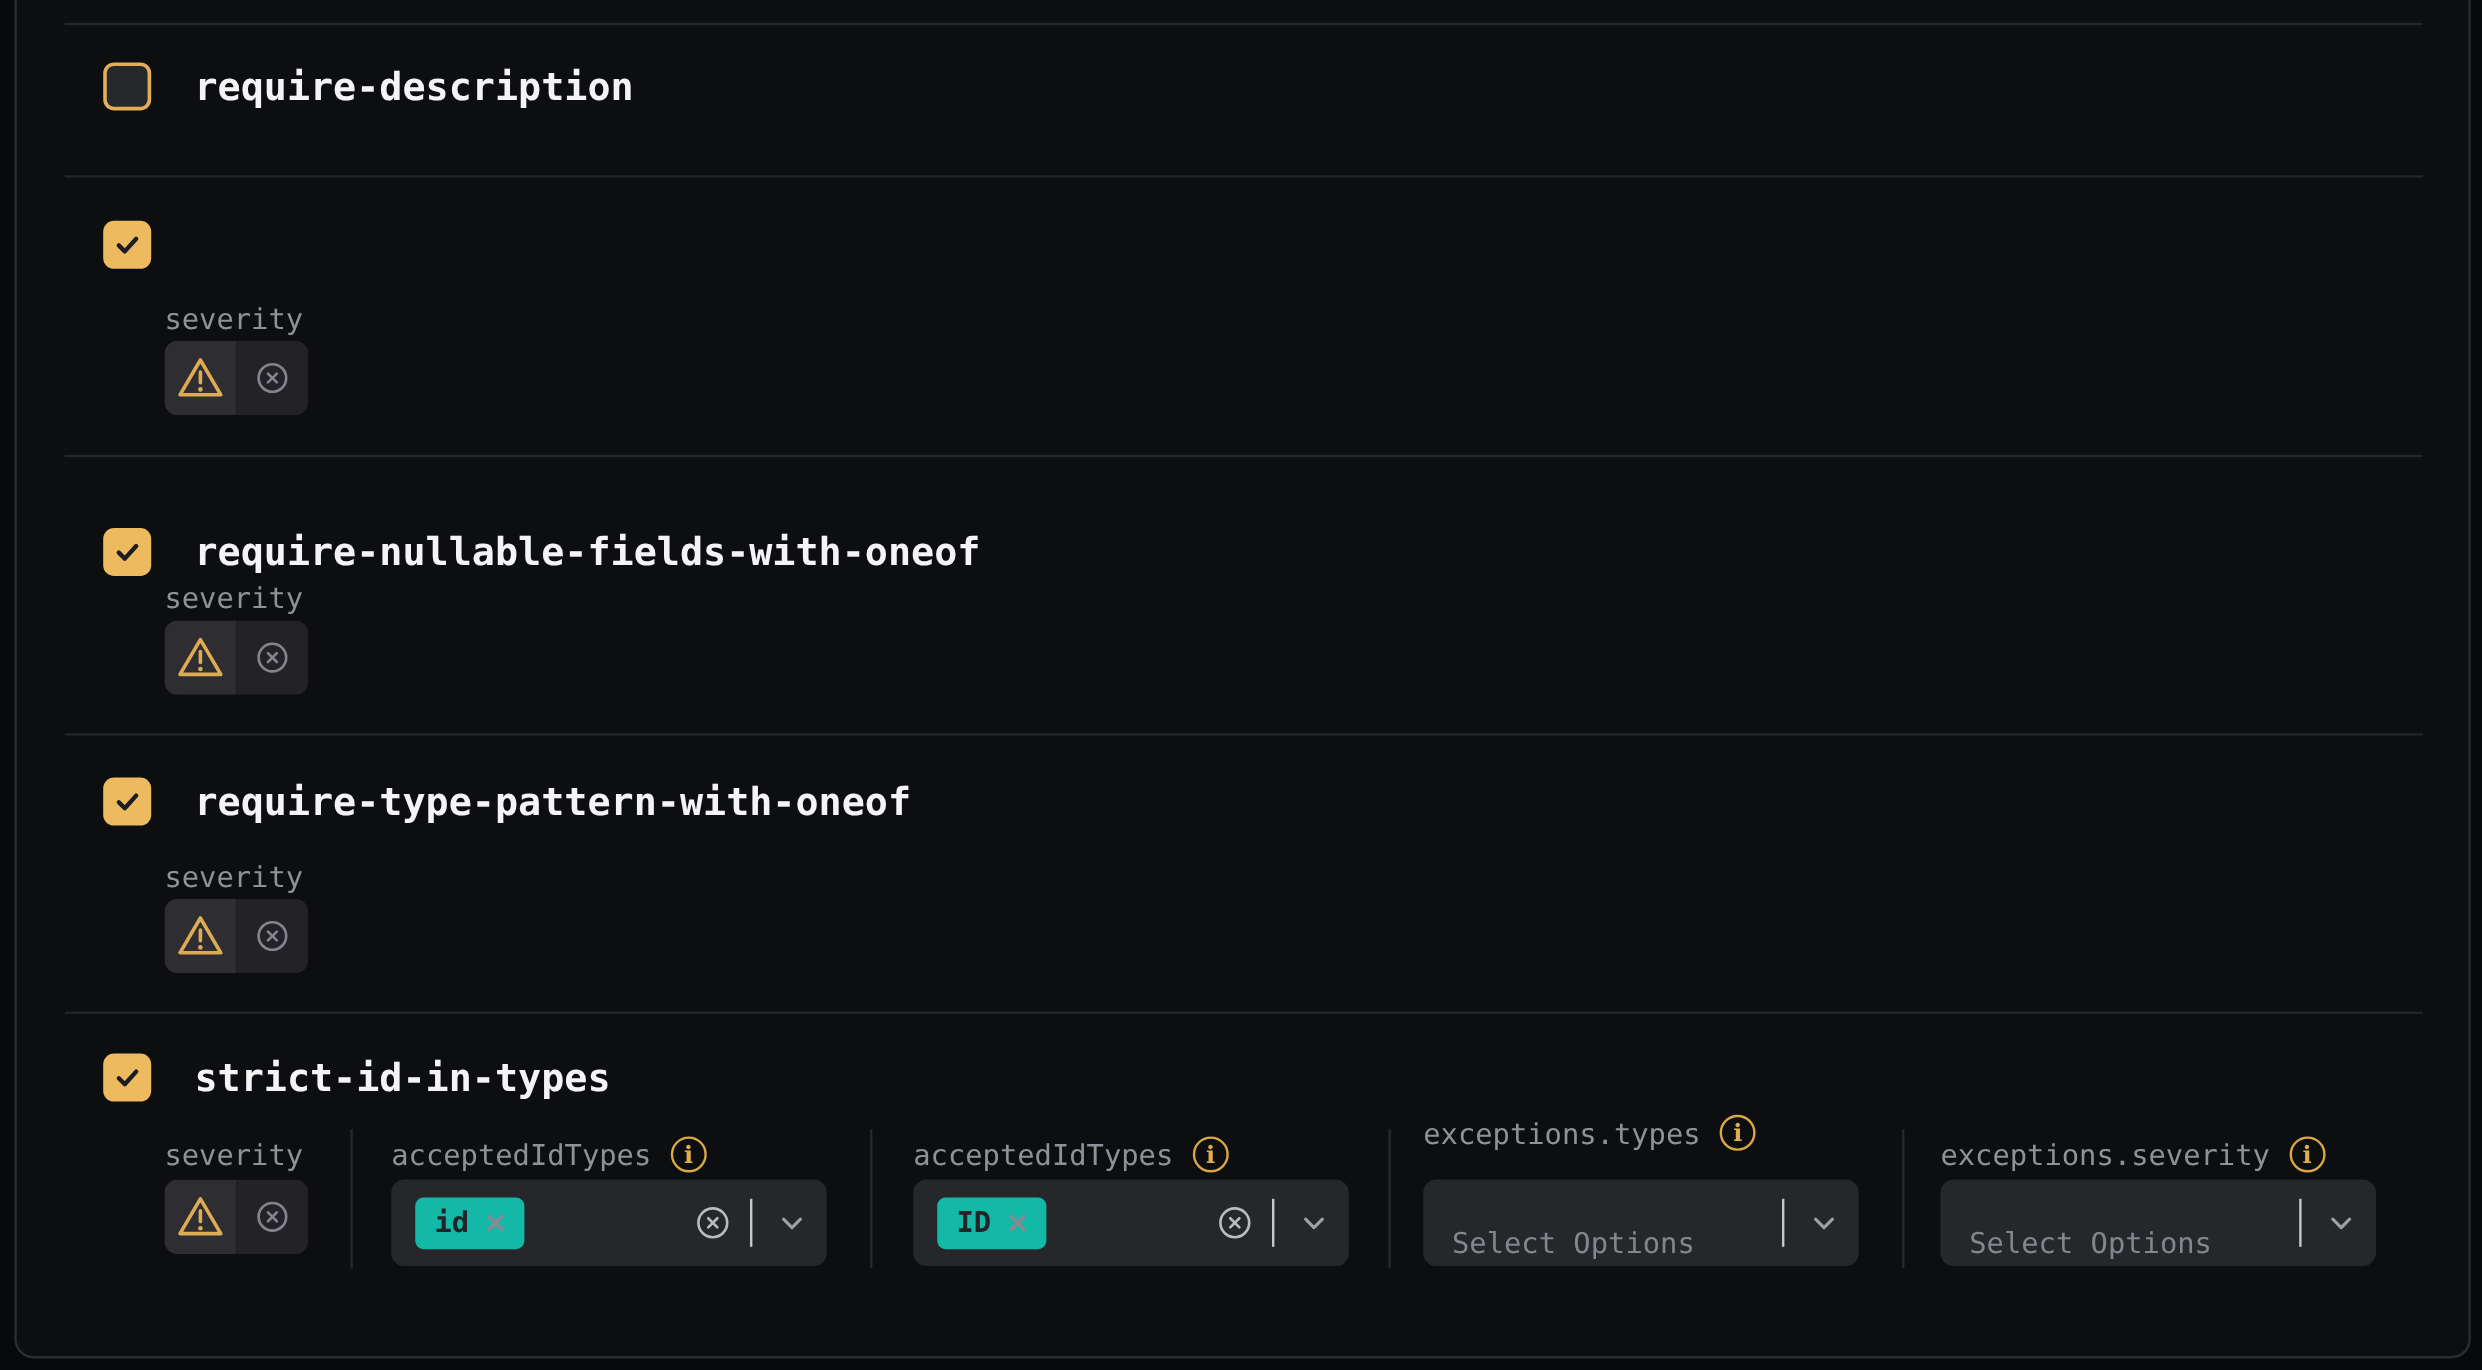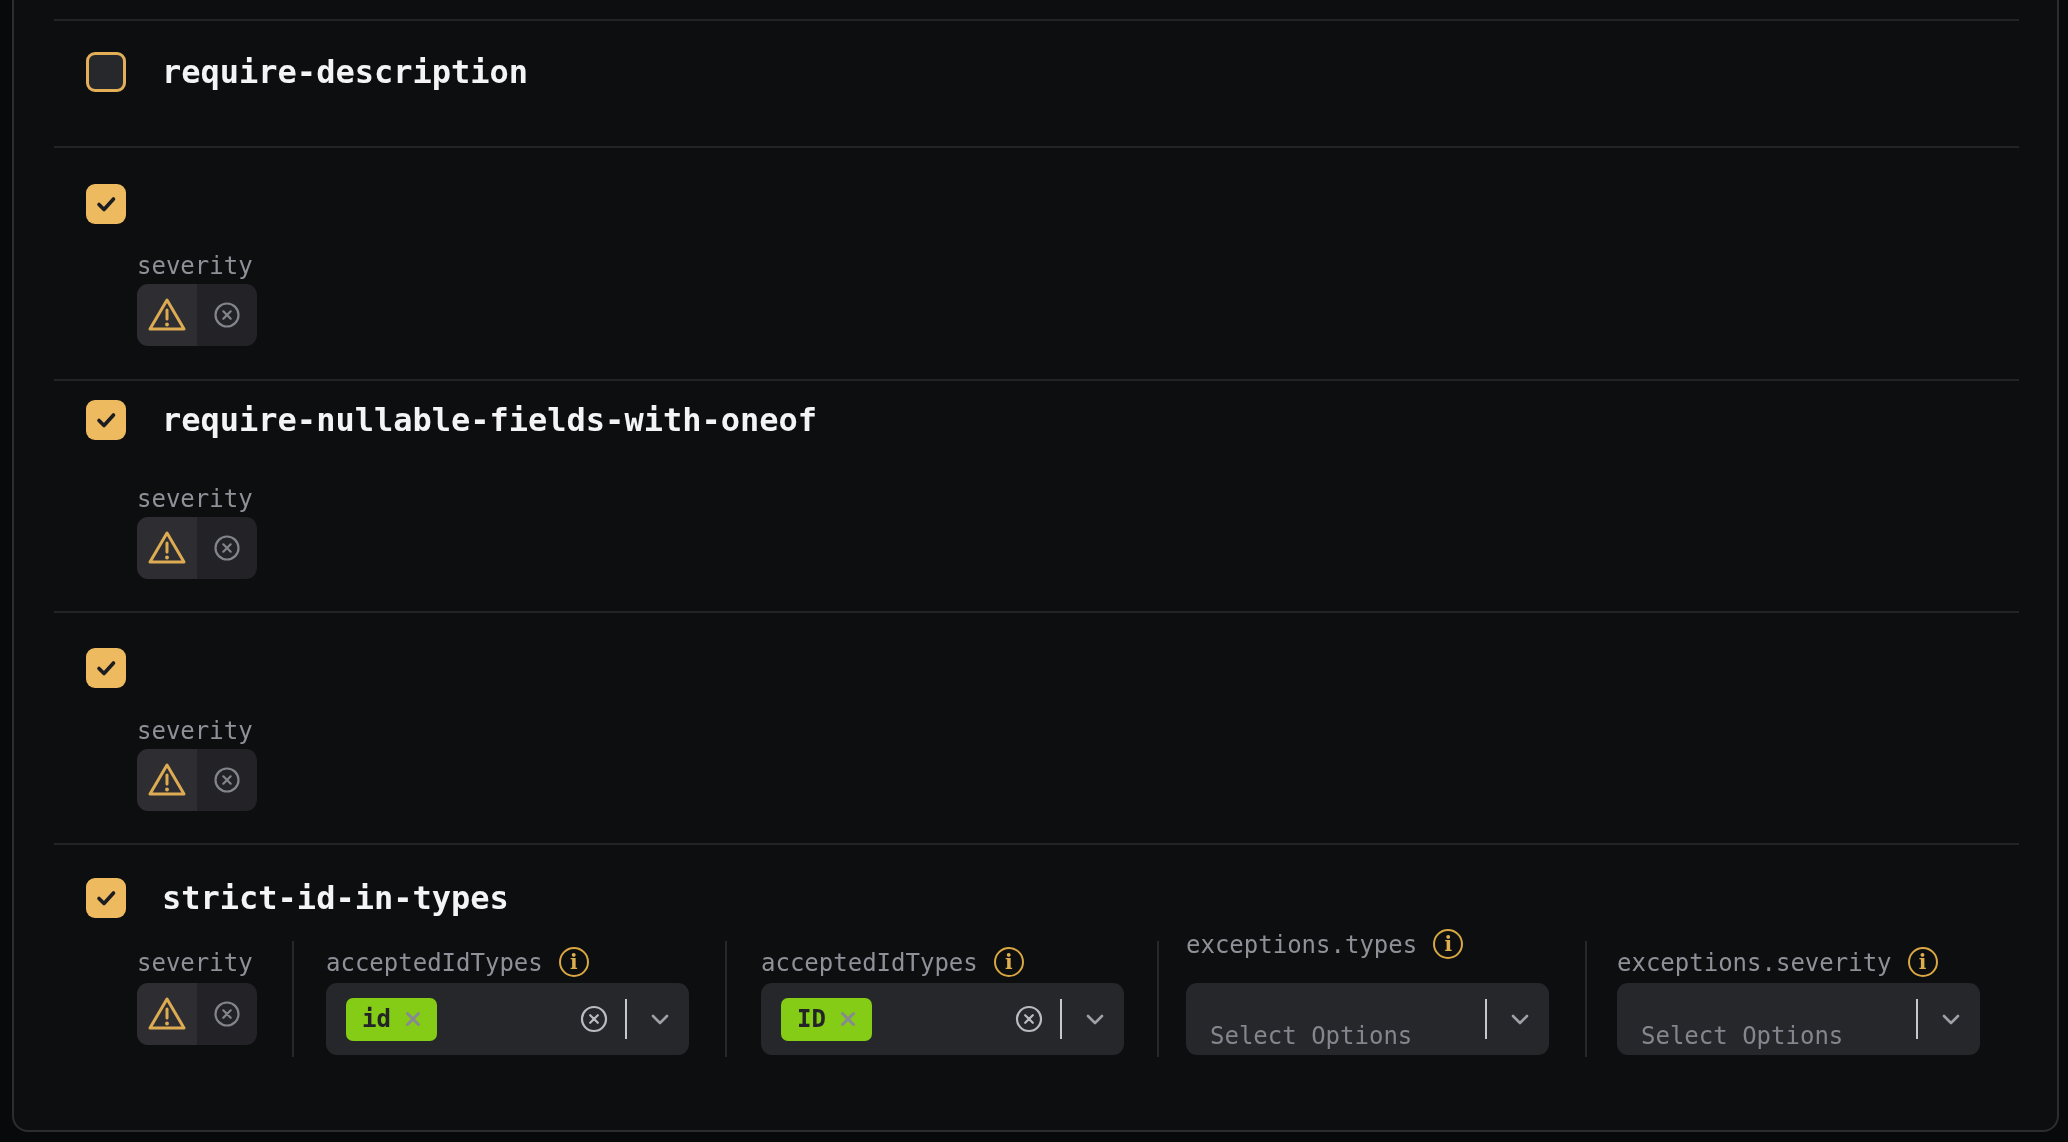--- a/index.html
+++ b/index.html
@@ -40,21 +40,21 @@
     border:none;margin:0;padding:0;background:#232227;cursor:pointer;
   }
   .seg-btn.selected{background:#2e2d32;}
 
   .select{
     position:absolute;width:363px;height:72px;border-radius:11px;background:#26272b;
     box-sizing:border-box;display:flex;align-items:center;
     padding:0 20px;cursor:pointer;
   }
   .chip{
-    height:43px;background:#84cc16;border-radius:7px;
+    height:43px;background:#14b8a6;border-radius:7px;
     display:flex;align-items:center;padding:0 14px 0 16px;gap:12px;flex:0 0 auto;
   }
   .chip-label{font-size:24px;font-weight:bold;color:#232428;line-height:1;}
   .placeholder{font-size:24px;color:#84868d;margin-left:4px;white-space:nowrap;margin-top:33px;}
   .select-right{margin-left:auto;display:flex;align-items:center;}
   .vsep{width:2px;height:40px;background:#c6c7cb;margin-left:16px;}
   .gap24{margin-left:24px;}
   svg{display:block;}
 </style>
 </head>
@@ -92,21 +92,21 @@
     </svg>
   </button>
   <button class="seg-btn">
     <svg width="30" height="30" viewBox="0 0 30 30">
       <circle cx="15" cy="15" r="11.5" fill="none" stroke="#83858c" stroke-width="2.2"></circle>
       <path d="M11.3 11.3 L18.7 18.7 M18.7 11.3 L11.3 18.7" stroke="#83858c" stroke-width="2.2" stroke-linecap="round"></path>
     </svg>
   </button>
 </div>
 
-<div class="rule-header" style="top:400px">
+<div class="rule-header" style="top:440px">
   <div class="checkbox checked">
     <svg width="26" height="26" viewBox="0 0 26 26">
       <path d="M6 13.5 L11 18.5 L20.5 8" fill="none" stroke="#1c1d20" stroke-width="3.6" stroke-linecap="round" stroke-linejoin="round"></path>
     </svg>
   </div>
   <div class="rule-name">require-nullable-fields-with-oneof</div>
 </div>
 <div class="field-label" style="left:137px;top:481px">
   <span>severity</span>
 </div>
@@ -125,20 +125,21 @@
     </svg>
   </button>
 </div>
 
 <div class="rule-header" style="top:648px">
   <div class="checkbox checked">
     <svg width="26" height="26" viewBox="0 0 26 26">
       <path d="M6 13.5 L11 18.5 L20.5 8" fill="none" stroke="#1c1d20" stroke-width="3.6" stroke-linecap="round" stroke-linejoin="round"></path>
     </svg>
   </div>
+  <div class="rule-name">require-type-pattern-with-oneof</div>
 </div>
 <div class="field-label" style="left:137px;top:713px">
   <span>severity</span>
 </div>
 <div class="seg" style="left:137px;top:749px">
   <button class="seg-btn selected">
     <svg width="42" height="38" viewBox="0 0 42 38">
       <path d="M21 4 L38 33 H4 Z" fill="none" stroke="#dcab52" stroke-width="3" stroke-linejoin="round"></path>
       <line x1="21" y1="14" x2="21" y2="23" stroke="#dcab52" stroke-width="3" stroke-linecap="round"></line>
       <circle cx="21" cy="28.5" r="1.9" fill="#dcab52"></circle>

